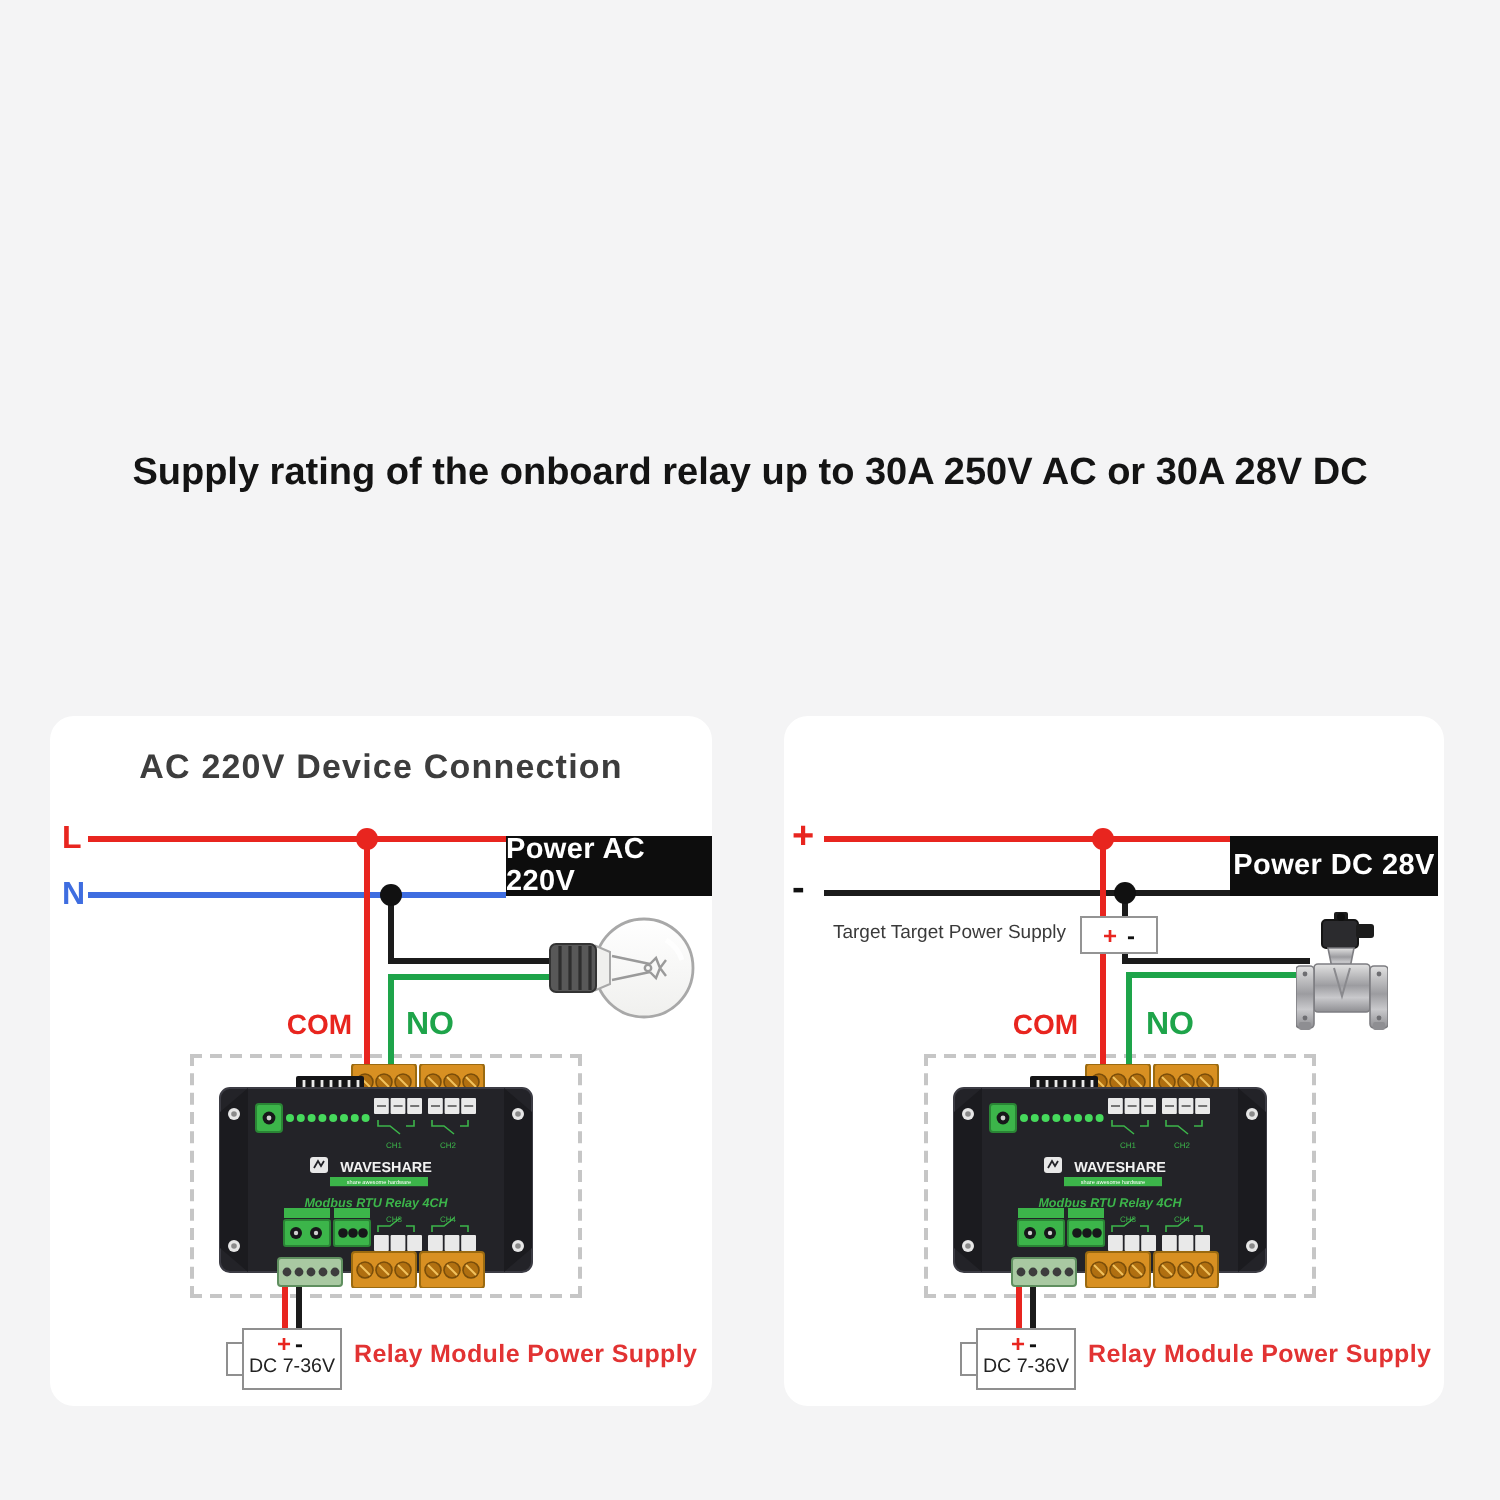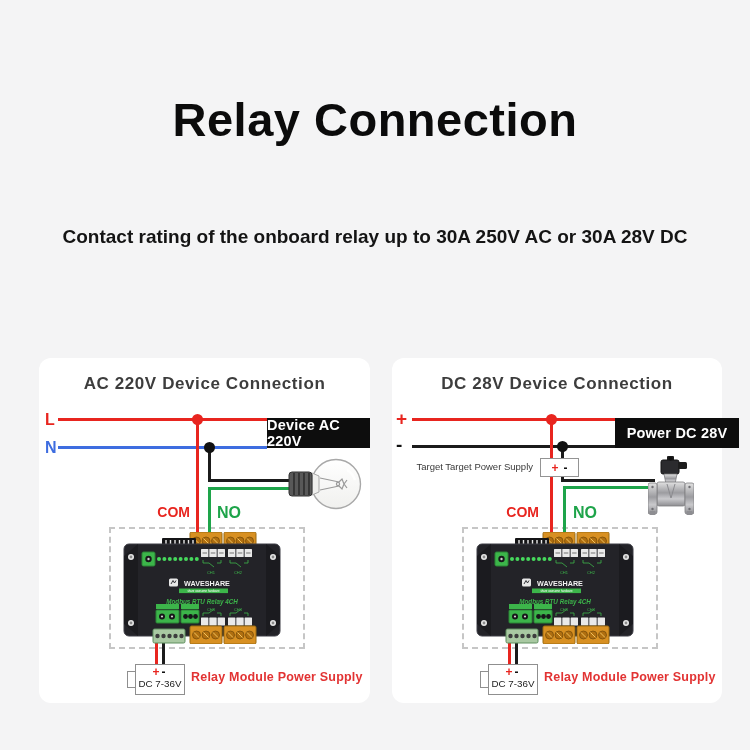--- a/index.html
+++ b/index.html
@@ -1,21 +1,21 @@
 <!DOCTYPE html>
 <html><head>
 <meta charset="utf-8">
 <style>
   html,body{margin:0;padding:0;}
   body{width:750px;height:750px;background:#f4f4f5;font-family:"Liberation Sans",sans-serif;position:relative;overflow:hidden;}
   .stage{position:absolute;inset:0;}
   .page-title{position:absolute;top:92px;left:0;width:750px;text-align:center;font-size:47px;font-weight:bold;color:#0b0b0b;margin:0;letter-spacing:.5px;}
   .subtitle{position:absolute;top:226px;left:0;width:750px;text-align:center;font-size:19px;font-weight:bold;color:#141414;margin:0;}
   .card{position:absolute;top:358px;height:345px;background:#ffffff;border-radius:12px;}
-  .card.left{left:39px;width:331px;}
+  .card.left{left:25px;width:331px;}
   .card.right{left:392px;width:330px;}
   .card-title{position:absolute;top:16px;left:0;width:100%;text-align:center;font-size:17px;font-weight:600;color:#3d3d3d;letter-spacing:.6px;}
   .wire{position:absolute;z-index:2;}
   .wire.h{height:3px;}
   .wire.v{width:3px;}
   .red{background:#e8251f;}
   .blue{background:#3e6de0;}
   .blk{background:#1b1b1b;}
   .grn{background:#1ea44a;}
   .dot{position:absolute;width:11px;height:11px;border-radius:50%;z-index:3;}
@@ -247,29 +247,28 @@
         <rect x="1.5" y="55" width="6" height="4" rx="1" fill="#8e8e92"></rect>
         <rect x="38.5" y="55" width="6" height="4" rx="1" fill="#8e8e92"></rect>
         <circle cx="4.5" cy="31" r="1.2" fill="#6e6e72"></circle>
           <circle cx="4.5" cy="53" r="1.2" fill="#6e6e72"></circle>
         <circle cx="41.5" cy="31" r="1.2" fill="#6e6e72"></circle>
           <circle cx="41.5" cy="53" r="1.2" fill="#6e6e72"></circle>
       </symbol>
     </defs>
   </svg>
 
-  <h1 class="page-title">Relay Connection</h1>
-  <p class="subtitle">Contact rating of the onboard relay up to 30A 250V AC or 30A 28V DC</p>
+  <p class="subtitle">Supply rating of the onboard relay up to 30A 250V AC or 30A 28V DC</p>
 
   <section class="card left">
     <div class="card-title">AC 220V Device Connection</div>
 
     <span class="line-label" style="left:6px;top:53px;font-size:16px;color:#e8251f;">L</span>
     <div class="wire h red" style="left:19px;top:60px;width:209px;"></div>
-    <div class="power-box" style="left:228px;top:60px;width:103px;">Device AC 220V</div>
+    <div class="power-box" style="left:228px;top:60px;width:103px;">Power AC 220V</div>
 
     <span class="line-label" style="left:6px;top:81px;font-size:16px;color:#3e6de0;">N</span>
     <div class="wire h blue" style="left:19px;top:88px;width:209px;"></div>
 
     <div class="dot red-dot" style="left:153px;top:56px;"></div>
     <div class="wire v red" style="left:157px;top:62px;height:120px;"></div>
 
     <div class="dot blk-dot" style="left:165px;top:84px;"></div>
     <div class="wire v blk" style="left:169px;top:89px;height:35px;"></div>
     <div class="wire h blk" style="left:169px;top:121px;width:86px;"></div>
@@ -292,25 +291,24 @@
     <div class="wire v blk" style="left:123px;top:283px;height:25px;"></div>
     <div class="psu-tab"></div>
     <div class="psu-box">
       <div class="row1"><span class="p">+</span><span class="m">-</span></div>
       <div class="row2">DC 7-36V</div>
     </div>
     <span class="psu-caption">Relay Module Power Supply</span>
   </section>
 
   <section class="card right">
-    <div class="card-title">DC 28V Device Connection</div>
 
     <span class="line-label" style="left:4px;top:50px;font-size:19px;color:#e8251f;">+</span>
     <div class="wire h red" style="left:20px;top:60px;width:203px;"></div>
-    <div class="power-box" style="left:223px;top:60px;width:124px;">Power DC 28V</div>
+    <div class="power-box" style="left:223px;top:60px;width:104px;">Power DC 28V</div>
 
     <span class="line-label" style="left:4px;top:76px;font-size:19px;color:#111;">-</span>
     <div class="wire h blk" style="left:20px;top:87px;width:203px;"></div>
 
     <div class="dot red-dot" style="left:154px;top:56px;"></div>
     <div class="wire v red" style="left:158px;top:62px;height:120px;"></div>
 
     <div class="dot blk-dot" style="left:165px;top:83px;"></div>
     <div class="wire v blk" style="left:169px;top:88px;height:13px;"></div>
 

